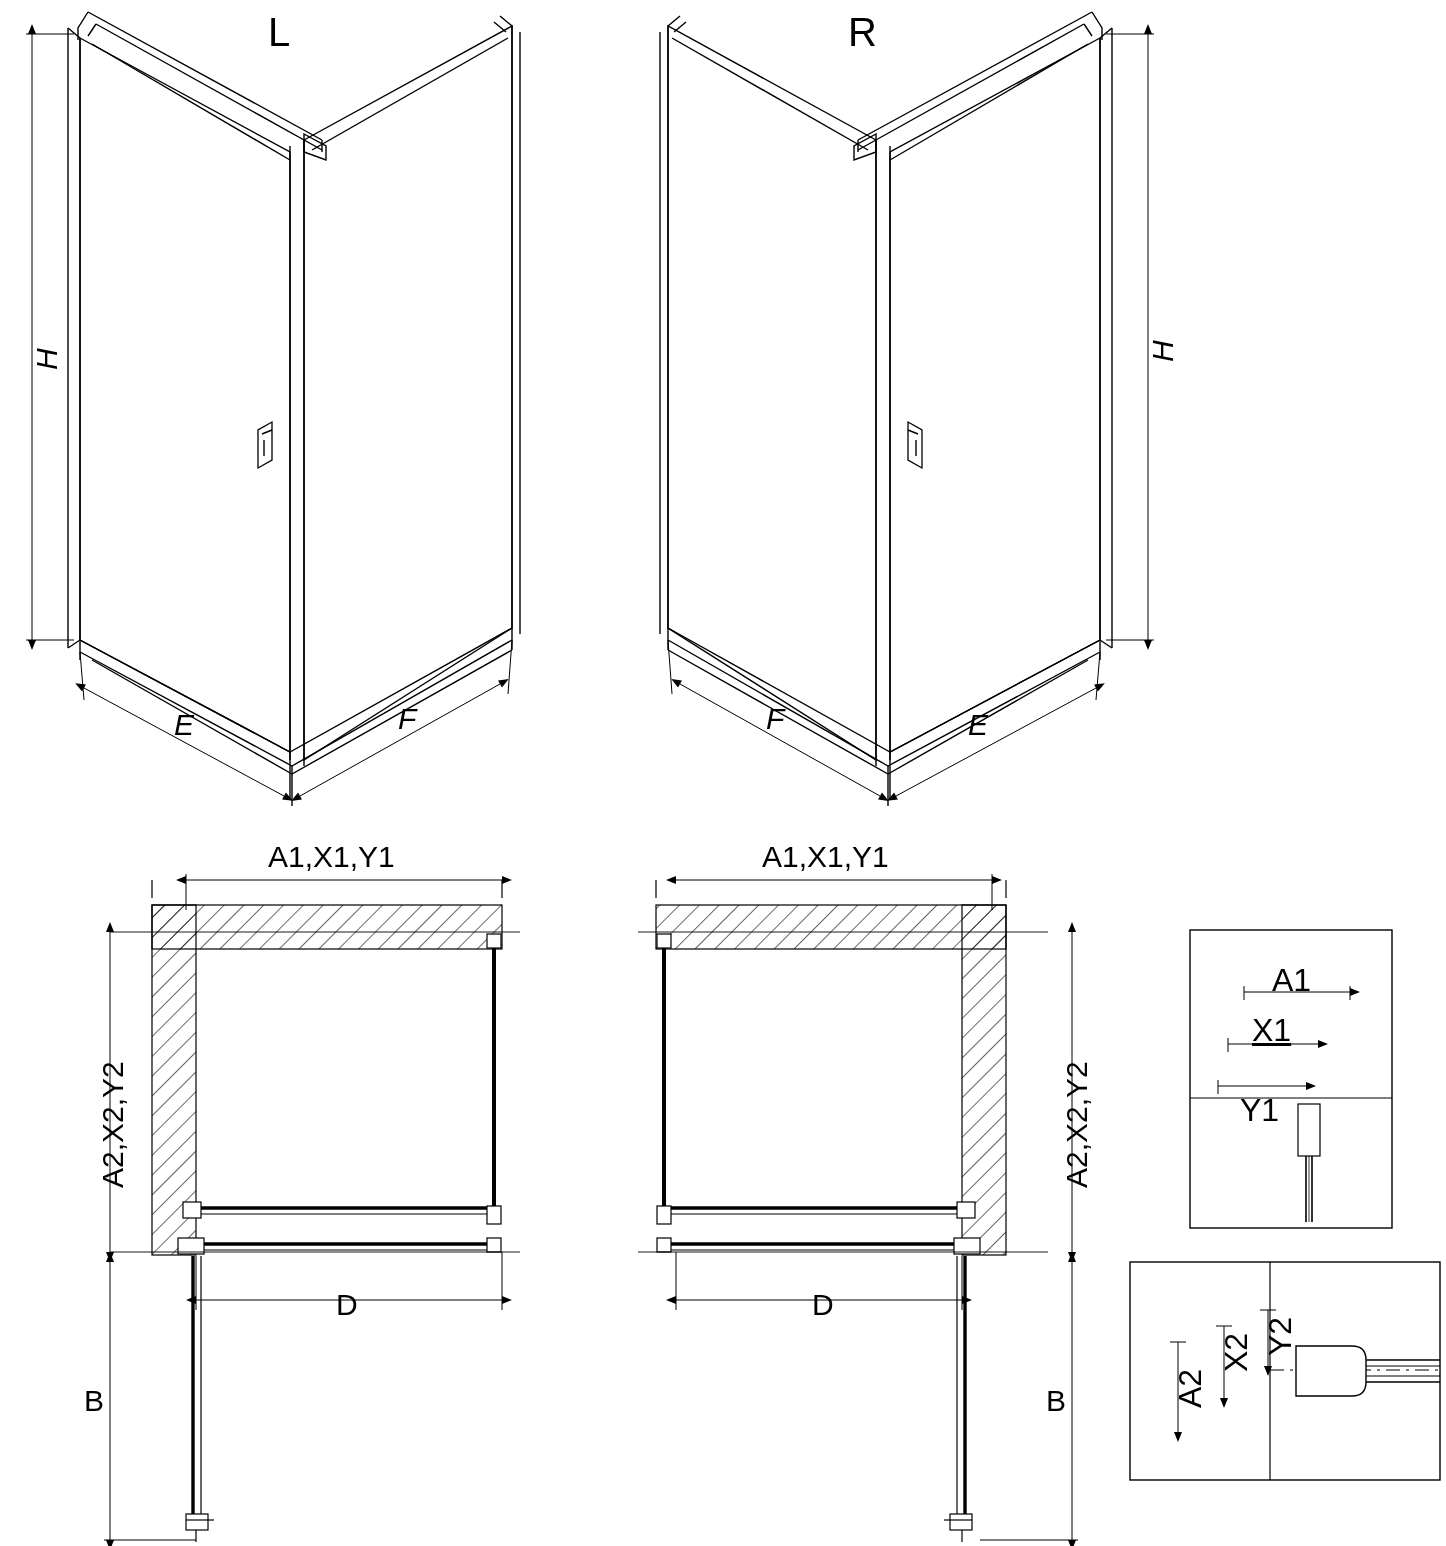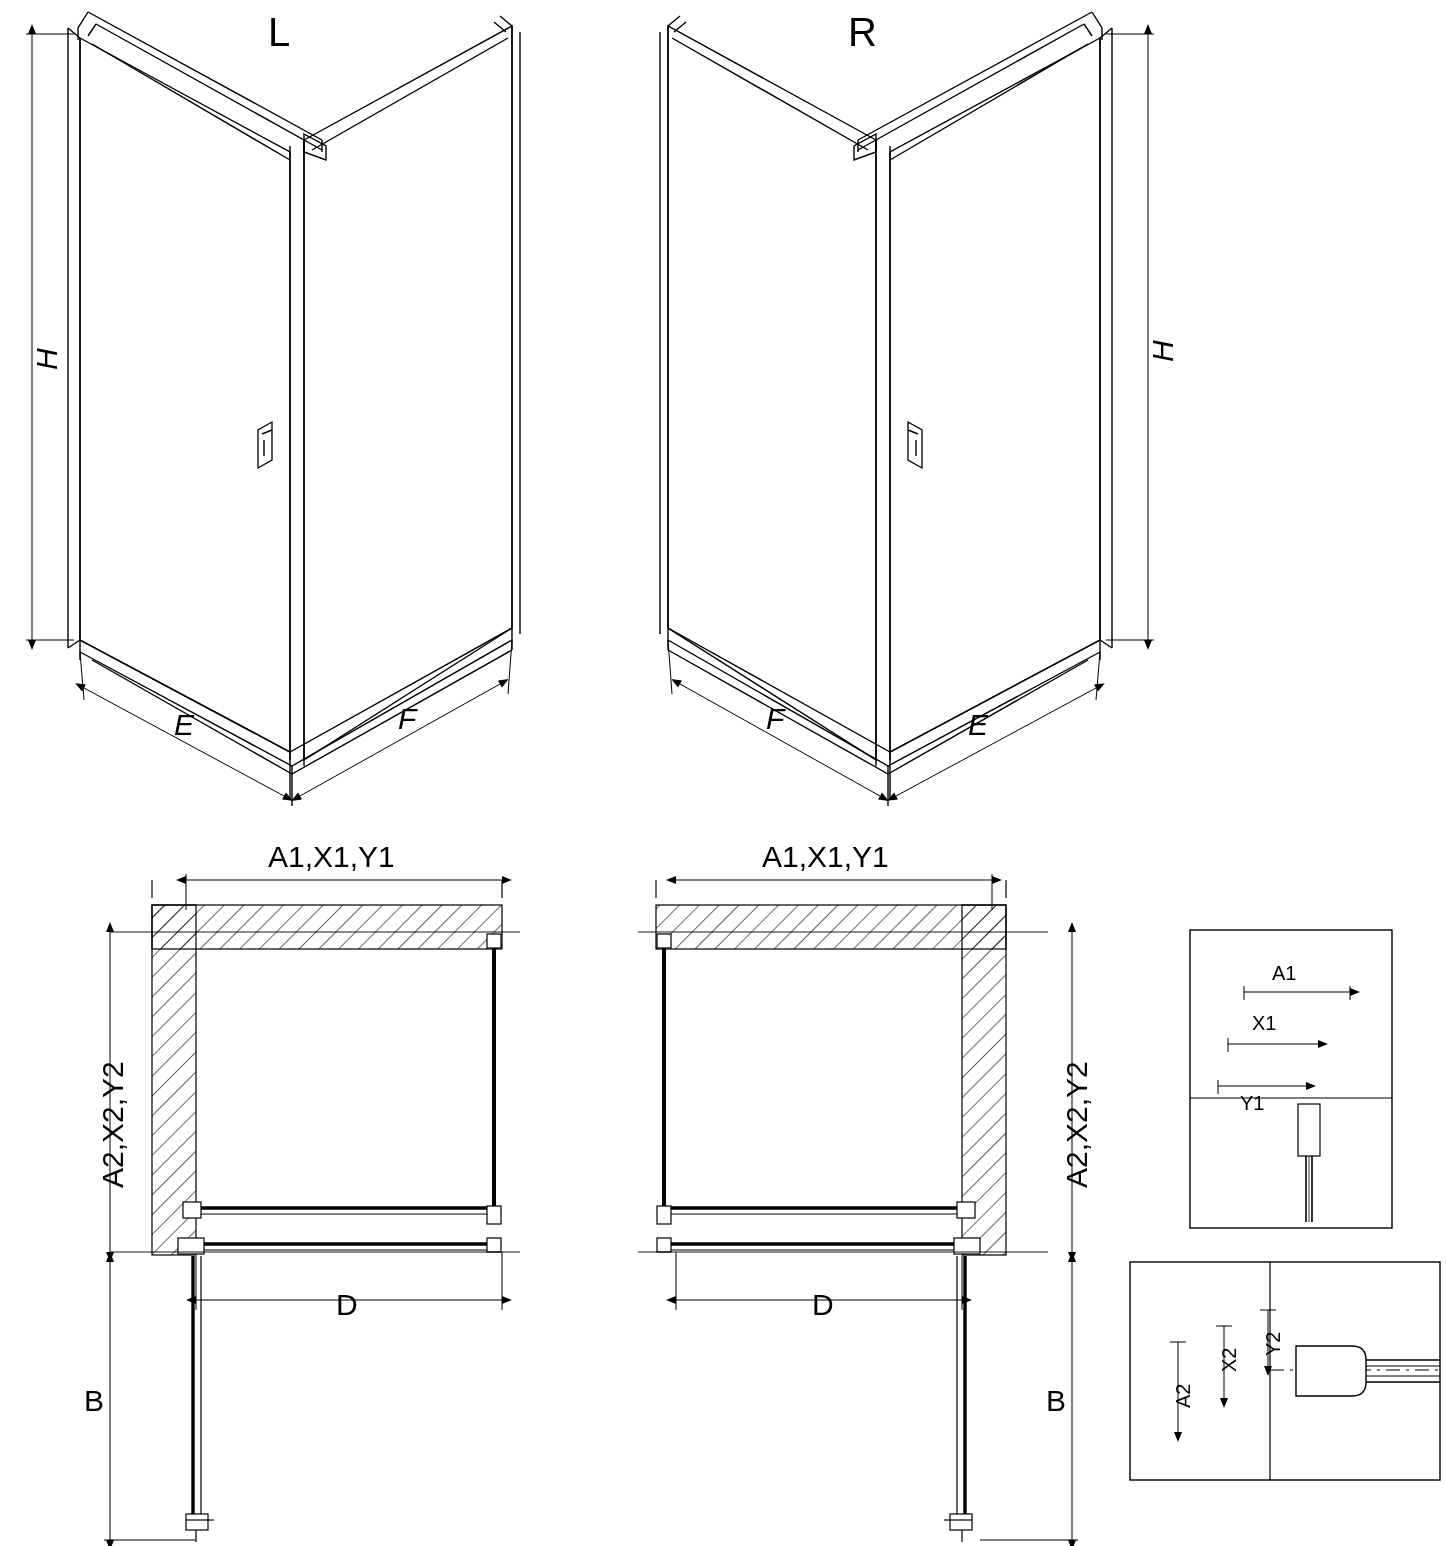--- a/index.html
+++ b/index.html
@@ -2,21 +2,21 @@
 <html><head>
 <meta charset="utf-8">
 <style>
   html,body{margin:0;padding:0;background:#ffffff;}
   body{width:1446px;height:1546px;font-family:"Liberation Sans",sans-serif;color:#000;}
   #sheet{position:relative;width:1446px;height:1546px;overflow:hidden;}
   svg{display:block;}
   .lbl{position:absolute;font-family:"Liberation Sans",sans-serif;color:#000;white-space:nowrap;}
   .big{font-size:40px;}
   .mid{font-size:30px;}
-  .sm{font-size:20px;}
+  .sm{font-size:32px;}
   .rot90{transform:rotate(-90deg);transform-origin:left top;}
   .ital{font-style:italic;}
 </style>
 </head>
 <body>
 
 <div id="sheet">
 
   <svg width="1446" height="1546" viewBox="0 0 1446 1546">
     <defs>
@@ -268,20 +268,20 @@
   <div class="lbl mid rot90" style="left:96px;top:1188px;">A2,X2,Y2</div>
   <div class="lbl mid rot90" style="left:1060px;top:1188px;">A2,X2,Y2</div>
 
   <div class="lbl mid" style="left:336px;top:1288px;">D</div>
   <div class="lbl mid" style="left:812px;top:1288px;">D</div>
 
   <div class="lbl mid" style="left:84px;top:1384px;">B</div>
   <div class="lbl mid" style="left:1046px;top:1384px;">B</div>
 
   <div class="lbl sm" style="left:1272px;top:962px;">A1</div>
-  <div class="lbl sm" style="left:1252px;top:1012px;">X1</div>
+  <div class="lbl sm" style="left:1252px;top:1012px;text-decoration:underline;">X1</div>
   <div class="lbl sm" style="left:1240px;top:1092px;">Y1</div>
 
   <div class="lbl sm rot90" style="left:1172px;top:1408px;">A2</div>
   <div class="lbl sm rot90" style="left:1218px;top:1372px;">X2</div>
   <div class="lbl sm rot90" style="left:1262px;top:1356px;">Y2</div>
 
 </div>
 
 </body></html>

